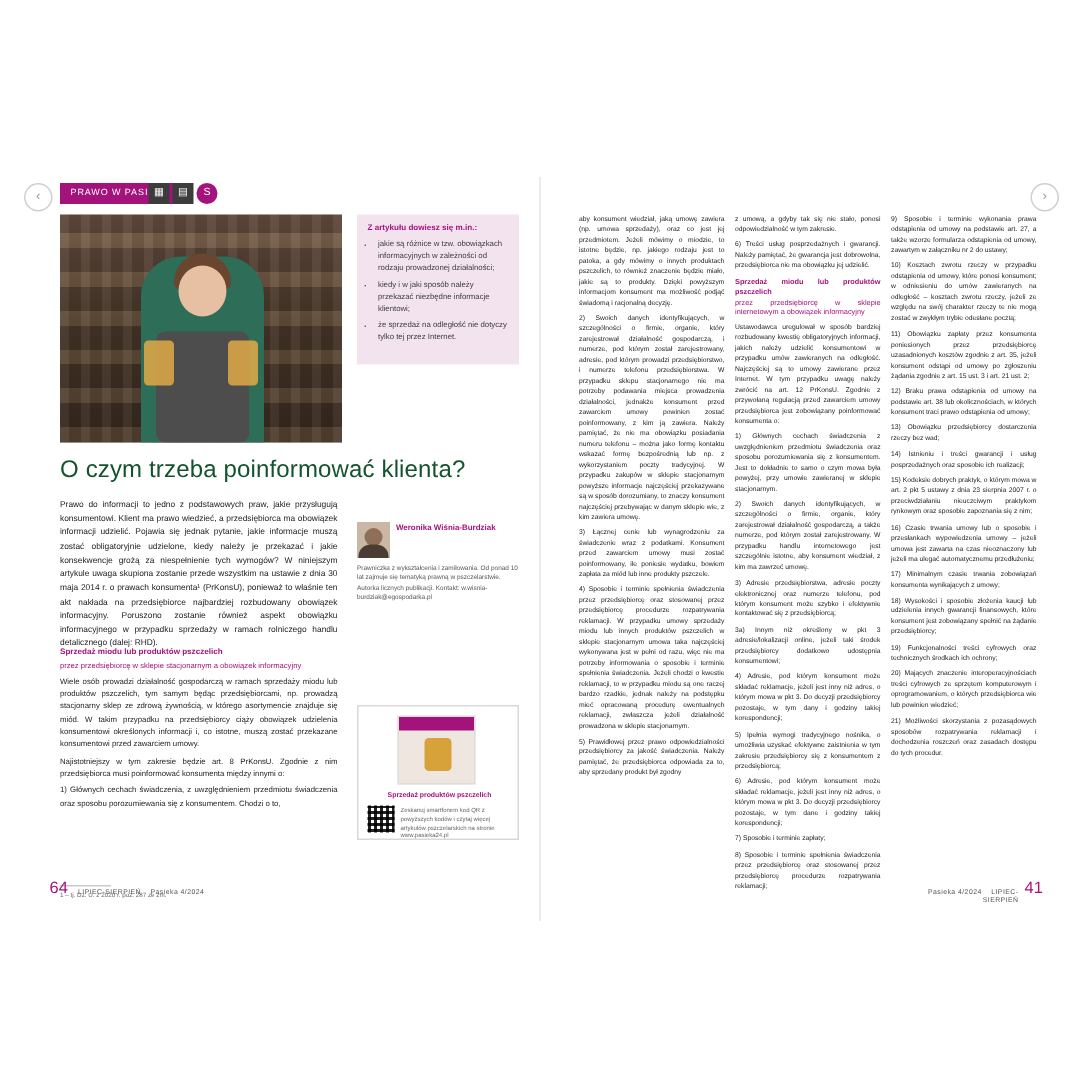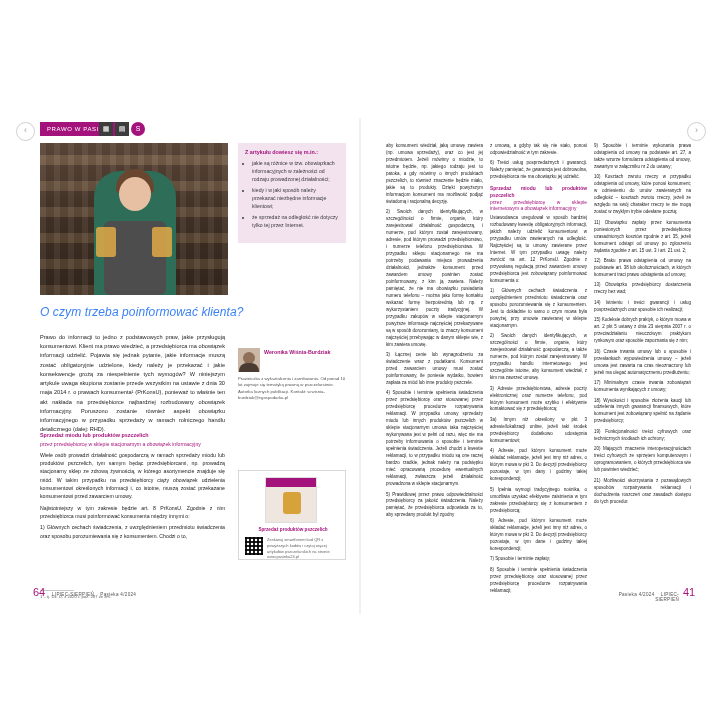--- a/index.html
+++ b/index.html
@@ -87,21 +87,21 @@
   }
   .infobox h4{
     margin:0 0 4px 0;font-size:5.4px;color:#a4127b;font-weight:bold;line-height:1.35;
   }
   .infobox ul{margin:0;padding-left:7px;}
   .infobox li{font-size:5.2px;color:#3b3b3b;line-height:1.5;margin-bottom:3.5px;}
 
   
   .title{
     position:absolute;left:40px;top:305px;width:300px;
-    font-size:12px;color:#3b82f6;font-weight:normal;letter-spacing:.1px;font-style:italic;
+    font-size:16px;color:#14532d;font-weight:normal;letter-spacing:.1px;
   }
 
   
   .lead{
     position:absolute;left:40px;top:333px;width:185px;
     font-size:5.6px;line-height:1.65;color:#222;text-align:justify;
   }
   .body-left{
     position:absolute;left:40px;top:425px;width:185px;
     font-size:5.2px;line-height:1.6;color:#222;text-align:justify;

